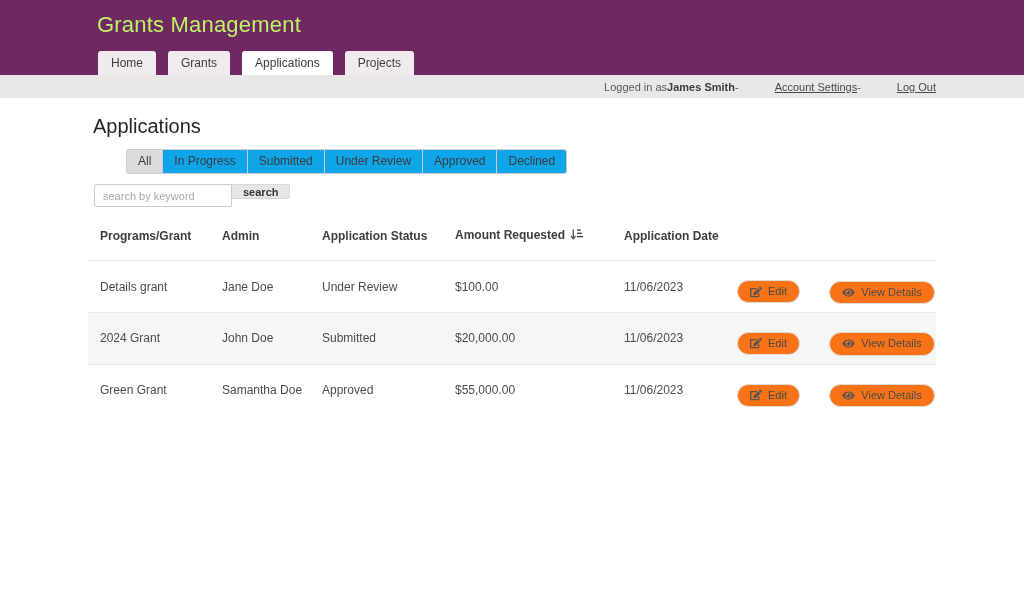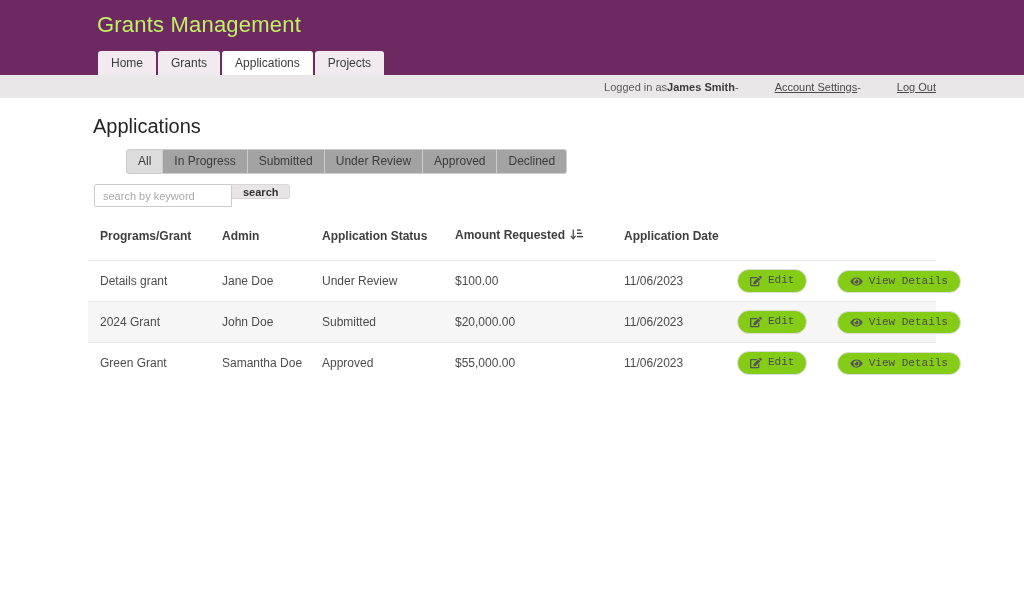--- a/index.html
+++ b/index.html
@@ -12,21 +12,21 @@
   }
   .container { width:848px; margin:0 auto; position:relative; }
 
   
   .app-header { background:#6e2962; height:75px; }
   .app-header .container { height:75px; }
   .app-title {
     position:absolute; left:9px; top:12px;
     color:#bef264; font-size:22px; font-weight:400; letter-spacing:.2px;
   }
-  .nav-tabs { position:absolute; bottom:0; left:10px; display:flex; gap:2px; }
+  .nav-tabs { position:absolute; bottom:0; left:10px; display:flex; gap:12px; }
   .nav-tab {
     display:inline-block; background:#f1ebef; color:#3b3b3b;
     font-size:12px; padding:5px 13px 5px; border-radius:3px 3px 0 0;
     cursor:pointer; white-space:nowrap;
   }
   .nav-tab.active { background:#ffffff; }
 
   
   .account-bar { background:#e9e7e7; height:23px; }
   .account-bar .container {
@@ -35,21 +35,21 @@
   }
   .user-name { font-weight:700; color:#3d3d3d; }
   .account-link { color:#4a4a4a; text-decoration:underline; cursor:pointer;margin-left:36px; }
 
   
   .main { padding-top:17px; }
   .page-title { font-size:20px; font-weight:400; color:#252525; margin:0 0 11px 5px; }
 
   .filter-group { display:inline-flex; margin-left:6px;padding-left:32px; }
   .filter-btn {
-    background:#a3a3a3; border:1px solid #cccccc; border-left:none;
+    background:#0ea5e9; border:1px solid #cccccc; border-left:none;
     padding:5px 11px; font-size:12px; color:#3b3b3b; cursor:pointer;
     font-family:inherit; line-height:1.1;
   }
   .filter-btn:first-child { border-left:1px solid #cccccc; border-radius:3px 0 0 3px; }
   .filter-btn:last-child { border-radius:0 3px 3px 0; }
   .filter-btn.active { background:#dcdcdc; }
 
   .search-row { margin:10px 0 0 6px; display:flex; }
   .search-input {
     width:138px; border:1px solid #cccccc; padding:4px 8px;
@@ -71,23 +71,23 @@
   }
   .apps-table td {
     font-size:12px; color:#4c4c4c; padding:13px 12px;
     border-top:1px solid #e7e7e7; vertical-align:middle; white-space:nowrap;
   }
   tr.striped td { background:#f7f6f6; }
   .sort-icon { margin-left:5px; vertical-align:-2px; color:#3f3f3f; }
   .actions-cell { padding-top:8px !important; padding-bottom:8px !important; }
   .action-btn {
     display:inline-flex; align-items:center; gap:6px;
-    background:#84cc16; border:1px solid #dddddd; border-radius:12px;
+    background:#f97316; border:1px solid #dddddd; border-radius:12px;
     padding:4px 12px; font-size:11px; color:#4a4a4a; cursor:pointer;
-    font-family:Liberation Mono, monospace; line-height:1.2;
+    font-family:Liberation Sans, sans-serif; line-height:1.2;margin-top:11px;
   }
   .action-btn .btn-icon { color:#555; display:inline-flex; }
   .view-btn { margin-left:26px;justify-content:flex-end; }
 </style>
 </head>
 <body>
 
 <header class="app-header">
   <div class="container">
     <div class="app-title">Grants Management</div>

